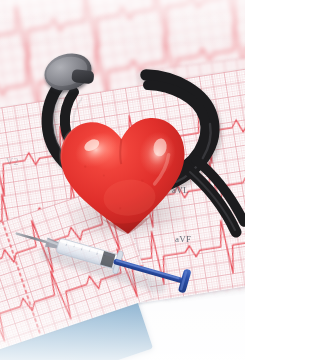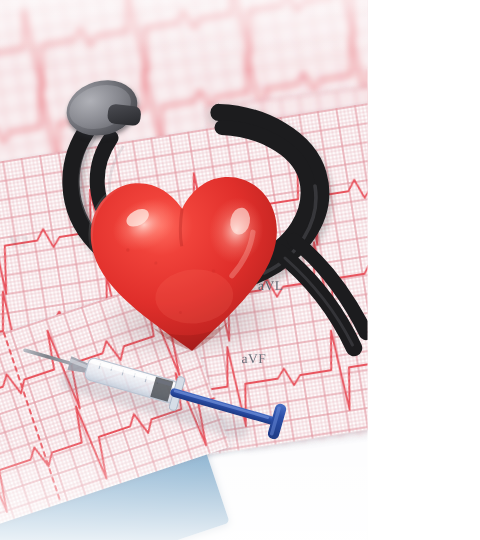--- a/index.html
+++ b/index.html
@@ -231,21 +231,21 @@
     <svg class="trace" viewBox="0 0 215 120" preserveAspectRatio="none">
       <path d="M0,34 L18,34 L22,27 L26,42 L30,34 L50,34 L54,8 L58,64 L62,34 L84,34 L89,27 L94,42 L99,34 L120,34 L124,8 L128,64 L132,34 L154,34 L159,27 L164,42 L169,34 L190,34 L194,8 L198,64 L202,34 L215,34"></path>
       <path d="M0,86 L20,86 L24,79 L28,94 L32,86 L52,86 L56,62 L60,114 L64,86 L86,86 L91,79 L96,94 L101,86 L122,86 L126,62 L130,114 L134,86 L156,86 L161,79 L166,94 L171,86 L192,86 L196,62 L200,114 L204,86 L215,86"></path>
 
       <path d="M42,0 L42,120" stroke="#eba8ae" stroke-width="1" stroke-dasharray="3 3"></path>
       <path d="M96,0 L96,120" stroke="#eba8ae" stroke-width="1" stroke-dasharray="3 3"></path>
     </svg>
   </div>
 
   <div class="lead-label" style="left:172px;top:185px;">aVL</div>
-  <div class="lead-label" style="left:161px;top:234px;">aVF</div>
+  <div class="lead-label" style="left:175px;top:234px;">aVF</div>
   <div class="lead-label" style="left:6px;top:156px;font-size:10px;opacity:.32;filter:blur(.6px);">V2</div>
 
   <svg id="steth" viewBox="0 0 245 360">
 
     <g opacity=".22" transform="translate(2,3)">
       <path class="tube" d="M60,82 C44,104 44,136 62,158 C84,184 126,196 160,186 C196,176 218,148 212,120 C206,94 176,76 144,74" stroke="#7b7b84" stroke-width="13" style="filter:blur(2px)"></path>
     </g>
 
     <path class="tube" d="M60,84 C42,108 43,140 64,162 C88,188 130,198 164,186 C200,173 220,144 212,116 C205,92 175,76 146,75" stroke-width="11.5"></path>
 

